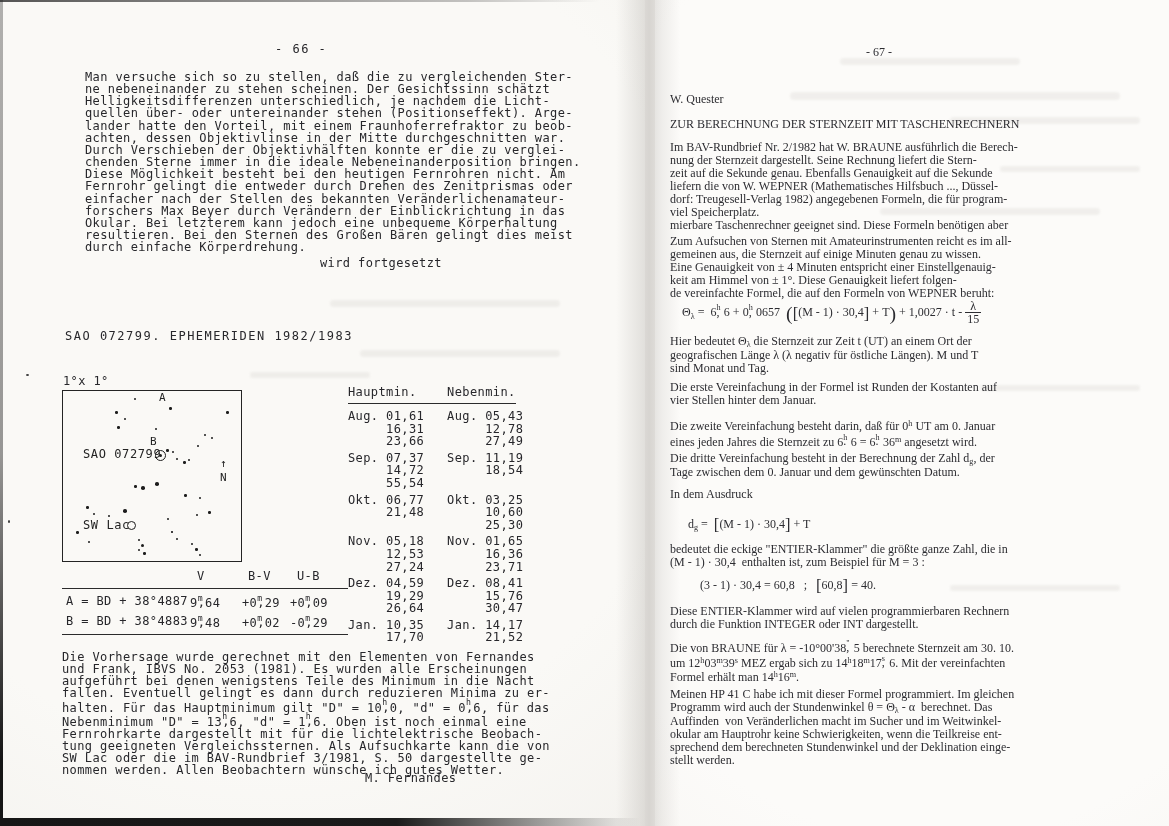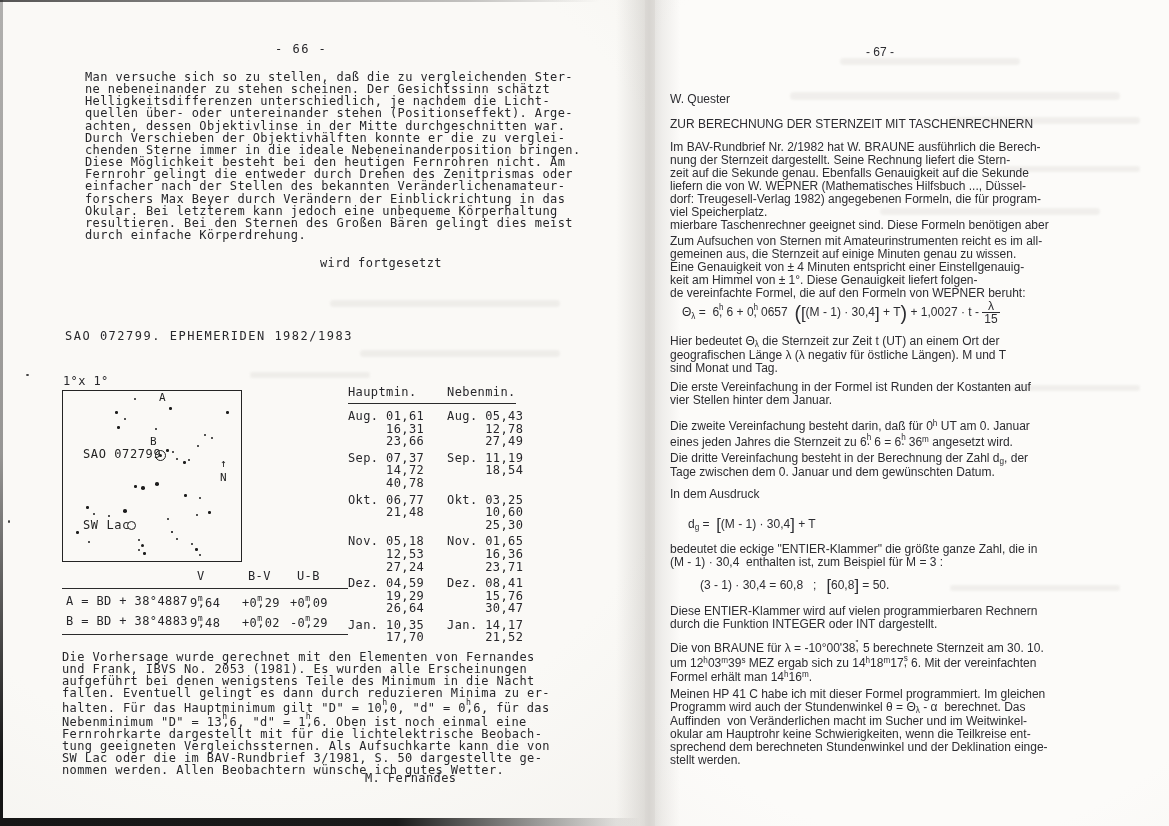--- a/index.html
+++ b/index.html
@@ -14,21 +14,21 @@
     background:linear-gradient(180deg,rgba(40,40,40,.35),rgba(30,30,30,.45) 55%,#151515 92%);}
   .tedge{position:absolute;left:0;top:0;width:600px;height:2px;
     background:linear-gradient(90deg,rgba(30,30,30,.75),rgba(30,30,30,.25) 78%,rgba(30,30,30,0));}
   .bbar{position:absolute;left:0;top:818px;width:640px;height:8px;
     background:linear-gradient(90deg,#161616 0%,#1b1b1b 62%,rgba(25,25,25,0) 100%);}
   .sm{position:absolute;background:#97918a;opacity:.11;border-radius:4px;filter:blur(1.2px);}
   .speck{position:absolute;background:#3a3a3a;border-radius:50%;}
 
   .abs{position:absolute;}
   .m66{font-family:"DejaVu Sans Mono",monospace;font-size:12px;line-height:12.15px;letter-spacing:0.4px;color:#27272b;}
-  .m67{font-family:Liberation Sans, sans-serif;font-size:12px;line-height:13px;letter-spacing:0;color:#2c2c31;}
+  .m67{font-family:Liberation Serif, serif;font-size:12px;line-height:13px;letter-spacing:0;color:#2c2c31;}
   .tline{white-space:pre;}
   .wide{letter-spacing:1.5px;}
   .egap{height:4px;}
 
   sup{font-size:.68em;vertical-align:baseline;position:relative;top:-.45em;letter-spacing:0;}
   sub{font-size:.68em;vertical-align:baseline;position:relative;top:.3em;letter-spacing:0;}
   .supc{display:inline-block;position:relative;width:.62em;height:1em;vertical-align:baseline;}
   .supc .t{position:absolute;left:0;top:-.42em;font-size:.68em;}
   .supc .b{position:absolute;left:0;top:.12em;}
   .frac{display:inline-block;vertical-align:-.55em;text-align:center;line-height:1;}
@@ -79,20 +79,21 @@
   <div class="speck" style="left:26px;top:374px;width:3px;height:2px"></div>
   <div class="speck" style="left:8px;top:520px;width:2px;height:3px"></div>
 
   <div class="abs m66 wide" style="left:275px;top:43px">- 66 -</div>
 
   <div class="abs m66" style="left:85px;top:71px">
       <div class="tline">Man versuche sich so zu stellen, daß die zu vergleichenden Ster-</div>
       <div class="tline">ne nebeneinander zu stehen scheinen. Der Gesichtssinn schätzt</div>
       <div class="tline">Helligkeitsdifferenzen unterschiedlich, je nachdem die Licht-</div>
       <div class="tline">quellen über- oder untereinander stehen (Positionseffekt). Arge-</div>
+      <div class="tline">lander hatte den Vorteil, mit einem Fraunhoferrefraktor zu beob-</div>
       <div class="tline">achten, dessen Objektivlinse in der Mitte durchgeschnitten war.</div>
       <div class="tline">Durch Verschieben der Objektivhälften konnte er die zu verglei-</div>
       <div class="tline">chenden Sterne immer in die ideale Nebeneinanderposition bringen.</div>
       <div class="tline">Diese Möglichkeit besteht bei den heutigen Fernrohren nicht. Am</div>
       <div class="tline">Fernrohr gelingt die entweder durch Drehen des Zenitprismas oder</div>
       <div class="tline">einfacher nach der Stellen des bekannten Veränderlichenamateur-</div>
       <div class="tline">forschers Max Beyer durch Verändern der Einblickrichtung in das</div>
       <div class="tline">Okular. Bei letzterem kann jedoch eine unbequeme Körperhaltung</div>
       <div class="tline">resultieren. Bei den Sternen des Großen Bären gelingt dies meist</div>
       <div class="tline">durch einfache Körperdrehung.</div>
@@ -159,21 +160,21 @@
 
   <div id="ephem" class="m66">
       <div class="tline ehead">Hauptmin.    Nebenmin.</div>
       <div class="ehr"></div>
       <div class="tline">Aug. 01,61   Aug. 05,43</div>
       <div class="tline">     16,31        12,78</div>
       <div class="tline">     23,66        27,49</div>
       <div class="egap"></div>
       <div class="tline">Sep. 07,37   Sep. 11,19</div>
       <div class="tline">     14,72        18,54</div>
-      <div class="tline">     40,78</div>
+      <div class="tline">     55,54</div>
       <div class="egap"></div>
       <div class="tline">Okt. 06,77   Okt. 03,25</div>
       <div class="tline">     21,48        10,60</div>
       <div class="tline">                  25,30</div>
       <div class="egap"></div>
       <div class="tline">Nov. 05,18   Nov. 01,65</div>
       <div class="tline">     12,53        16,36</div>
       <div class="tline">     27,24        23,71</div>
       <div class="egap"></div>
       <div class="tline">Dez. 04,59   Dez. 08,41</div>
@@ -260,21 +261,21 @@
   <div class="abs m67" style="left:688px;top:518px">
       <div class="tline"><span>d</span><sub>g</sub><span> =  </span><span class="big bb">[</span><span>(M - 1) · 30,4</span><span class="big bb">]</span><span> + T</span></div>
     </div>
 
   <div class="abs m67" style="left:670px;top:543px">
       <div class="tline">bedeutet die eckige "ENTIER-Klammer" die größte ganze Zahl, die in</div>
       <div class="tline">(M - 1) · 30,4  enthalten ist, zum Beispiel für M = 3 :</div>
     </div>
 
   <div class="abs m67" style="left:700px;top:579px">
-      <div class="tline"><span>(3 - 1) · 30,4 = 60,8   ;   </span><span class="big bb">[</span><span>60,8</span><span class="big bb">]</span><span> = 50.</span></div>
+      <div class="tline"><span>(3 - 1) · 30,4 = 60,8   ;   </span><span class="big bb">[</span><span>60,8</span><span class="big bb">]</span><span> = 40.</span></div>
     </div>
 
   <div class="abs m67" style="left:670px;top:605px">
       <div class="tline">Diese ENTIER-Klammer wird auf vielen programmierbaren Rechnern</div>
       <div class="tline">durch die Funktion INTEGER oder INT dargestellt.</div>
     </div>
   <div class="abs m67" style="left:670px;top:640px">
       <div class="tline"><span>Die von BRAUNE für λ = -10°00'38</span><span class="supc"><span class="t">"</span><span class="b">,</span></span><span>5 berechnete Sternzeit am 30. 10.</span></div>
       <div class="tline"><span>um 12</span><sup>h</sup><span>03</span><sup>m</sup><span>39</span><sup>s</sup><span> MEZ ergab sich zu 14</span><sup>h</sup><span>18</span><sup>m</sup><span>17</span><span class="supc"><span class="t">s</span><span class="b">,</span></span><span>6. Mit der vereinfachten</span></div>
       <div class="tline"><span>Formel erhält man 14</span><sup>h</sup><span>16</span><sup>m</sup><span>.</span></div>

